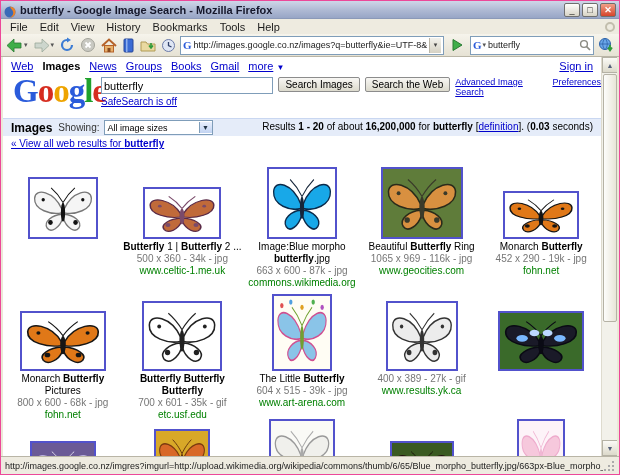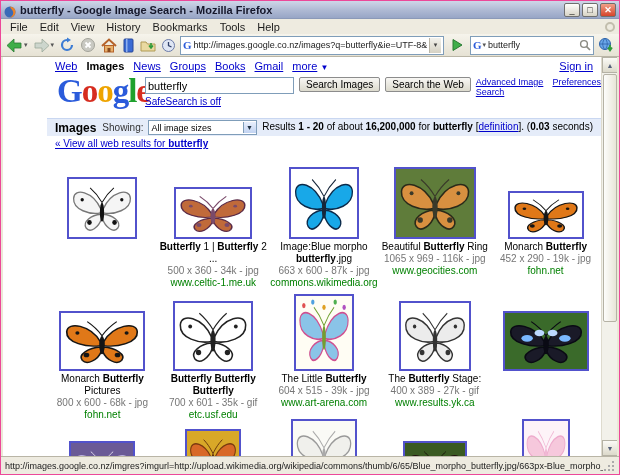--- a/index.html
+++ b/index.html
@@ -21,21 +21,21 @@
   .caret{font-size:7px;color:#555;margin-left:1px;}
   .urlbar{flex:1;display:flex;align-items:center;background:#fff;border:1px solid #7f9db9;height:17px;padding:0 2px;min-width:150px;}
   .urlbar input{border:none;outline:none;flex:1;font-size:9px;font-family:"Liberation Sans",sans-serif;color:#222;background:transparent;padding:0 2px;width:100%;}
   .favicon{font-family:"Liberation Serif",serif;font-weight:bold;color:#2a5bdb;font-size:11px;line-height:11px;}
   .dropbtn{width:11px;height:15px;background:linear-gradient(180deg,#f2f1ec,#d6d2c4);border-left:1px solid #b9b5a6;font-size:7px;color:#444;display:flex;align-items:center;justify-content:center;}
   .gobtn{width:20px;height:19px;display:flex;align-items:center;justify-content:center;}
   .searchbox{width:118px;display:flex;align-items:center;background:#fff;border:1px solid #7f9db9;height:17px;padding:0 2px;}
   .searchbox input{border:none;outline:none;flex:1;font-size:9px;color:#222;font-family:"Liberation Sans",sans-serif;background:transparent;width:100%;padding:0 2px;}
   
   .content{position:absolute;left:2px;right:2px;top:56px;bottom:18px;background:#fff;overflow:hidden;}
-  .page{position:absolute;left:0;top:0;right:16px;bottom:0;overflow:hidden;margin-left:44px;}
+  .page{position:absolute;left:0;top:0;right:16px;bottom:0;overflow:hidden;}
   .gnav{display:flex;align-items:center;gap:9px;padding:3px 8px 1px;font-size:11px;}
   .gnav a{color:#0000cc;text-decoration:underline;}
   .gnav .active{color:#000;font-weight:bold;text-decoration:none;}
   .gnav .signin{margin-left:auto;}
   .gheader{position:relative;height:44px;padding:1px 15px 0;}
   .glogo{position:absolute;left:10px;top:0;font-family:"Liberation Serif",serif;font-weight:bold;font-size:33px;line-height:36px;letter-spacing:-1px;}
   .gform{position:absolute;left:98px;top:4px;display:flex;align-items:flex-start;gap:5px;}
   .gquery{width:168px;height:15px;border:1px solid #7f9db9;font-size:11px;padding:0 2px;font-family:"Liberation Sans",sans-serif;}
   .gbtn{font-size:10px;padding:1px 6px;background:linear-gradient(180deg,#f8f7f4,#dcdacd);border:1px solid #8c8c8c;border-radius:2px;font-family:"Liberation Sans",sans-serif;white-space:nowrap;}
   .glinks{display:flex;flex-direction:row;font-size:9px;line-height:10px;}
@@ -424,21 +424,20 @@
     <path d="M48,51 C34,52 20,62 26,71 C32,79 45,70 49,58 Z" fill="#ececec" stroke="#333333" stroke-width="2"></path>
     <path d="M52,51 C66,52 80,62 74,71 C68,79 55,70 51,58 Z" fill="#ececec" stroke="#333333" stroke-width="2"></path>
     <ellipse cx="50" cy="48" rx="3.2" ry="14" fill="#333333"></ellipse>
                     <circle cx="31" cy="63" r="3.5" fill="#333333"></circle>
                     <circle cx="69" cy="63" r="3.5" fill="#333333"></circle>
                     <circle cx="20" cy="30" r="2.5" fill="#333333"></circle>
                     <circle cx="80" cy="30" r="2.5" fill="#333333"></circle>
                   </svg></span>
               </div>
               <div class="cap">
-                <div><span>The </span><b>Butterfly</b><span> Stage:</span></div>
                 <div class="dims">400 x 389 - 27k - gif</div>
                 <div class="dom">www.results.yk.ca</div>
               </div>
             </div>
             <div class="gcell">
               <div class="thumbwrap">
                 <span class="thumb" style="width: 86px; height: 60px; background: rgb(58, 106, 42);"><svg viewBox="0 0 100 84" width="100%" height="100%" preserveAspectRatio="none">
     <path d="M50,34 C44,24 38,18 32,13" stroke="#0a0a14" fill="none" stroke-width="1.5"></path>
     <path d="M50,34 C56,24 62,18 68,13" stroke="#0a0a14" fill="none" stroke-width="1.5"></path>
     <path d="M48,43 C36,18 8,12 7,28 C6,45 32,52 48,49 Z" fill="#1a1a28" stroke="#0a0a14" stroke-width="2"></path>

